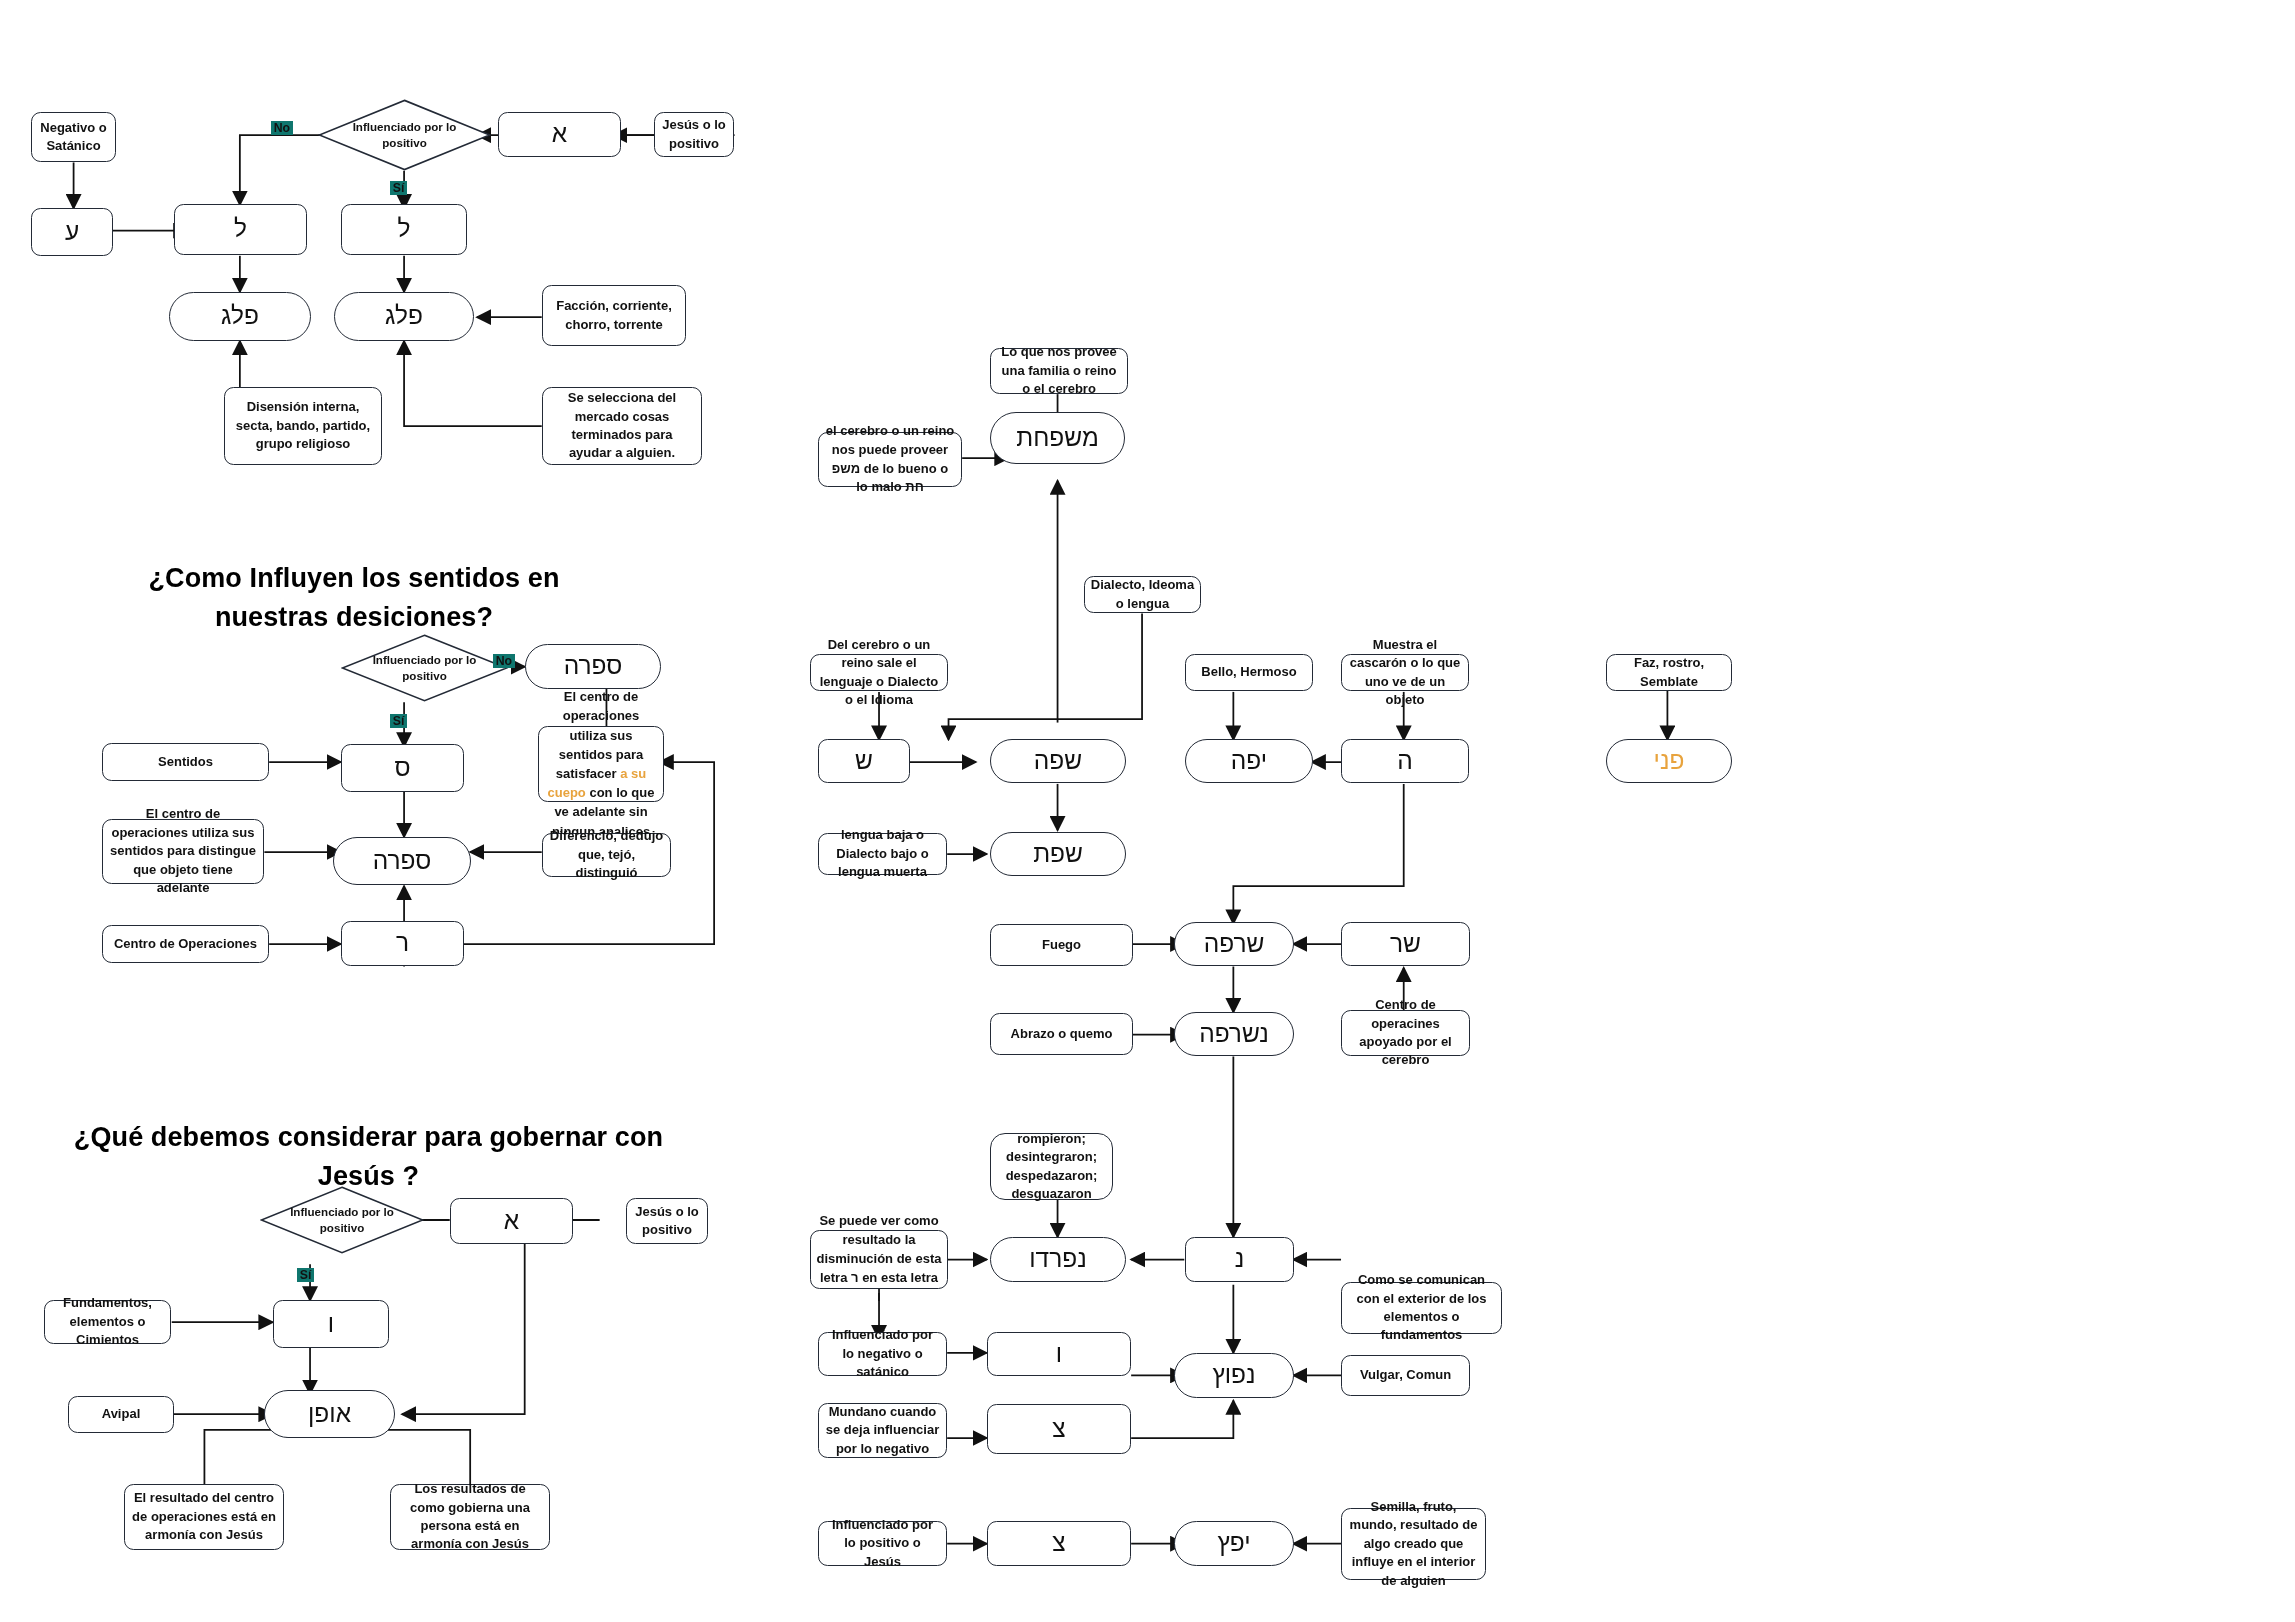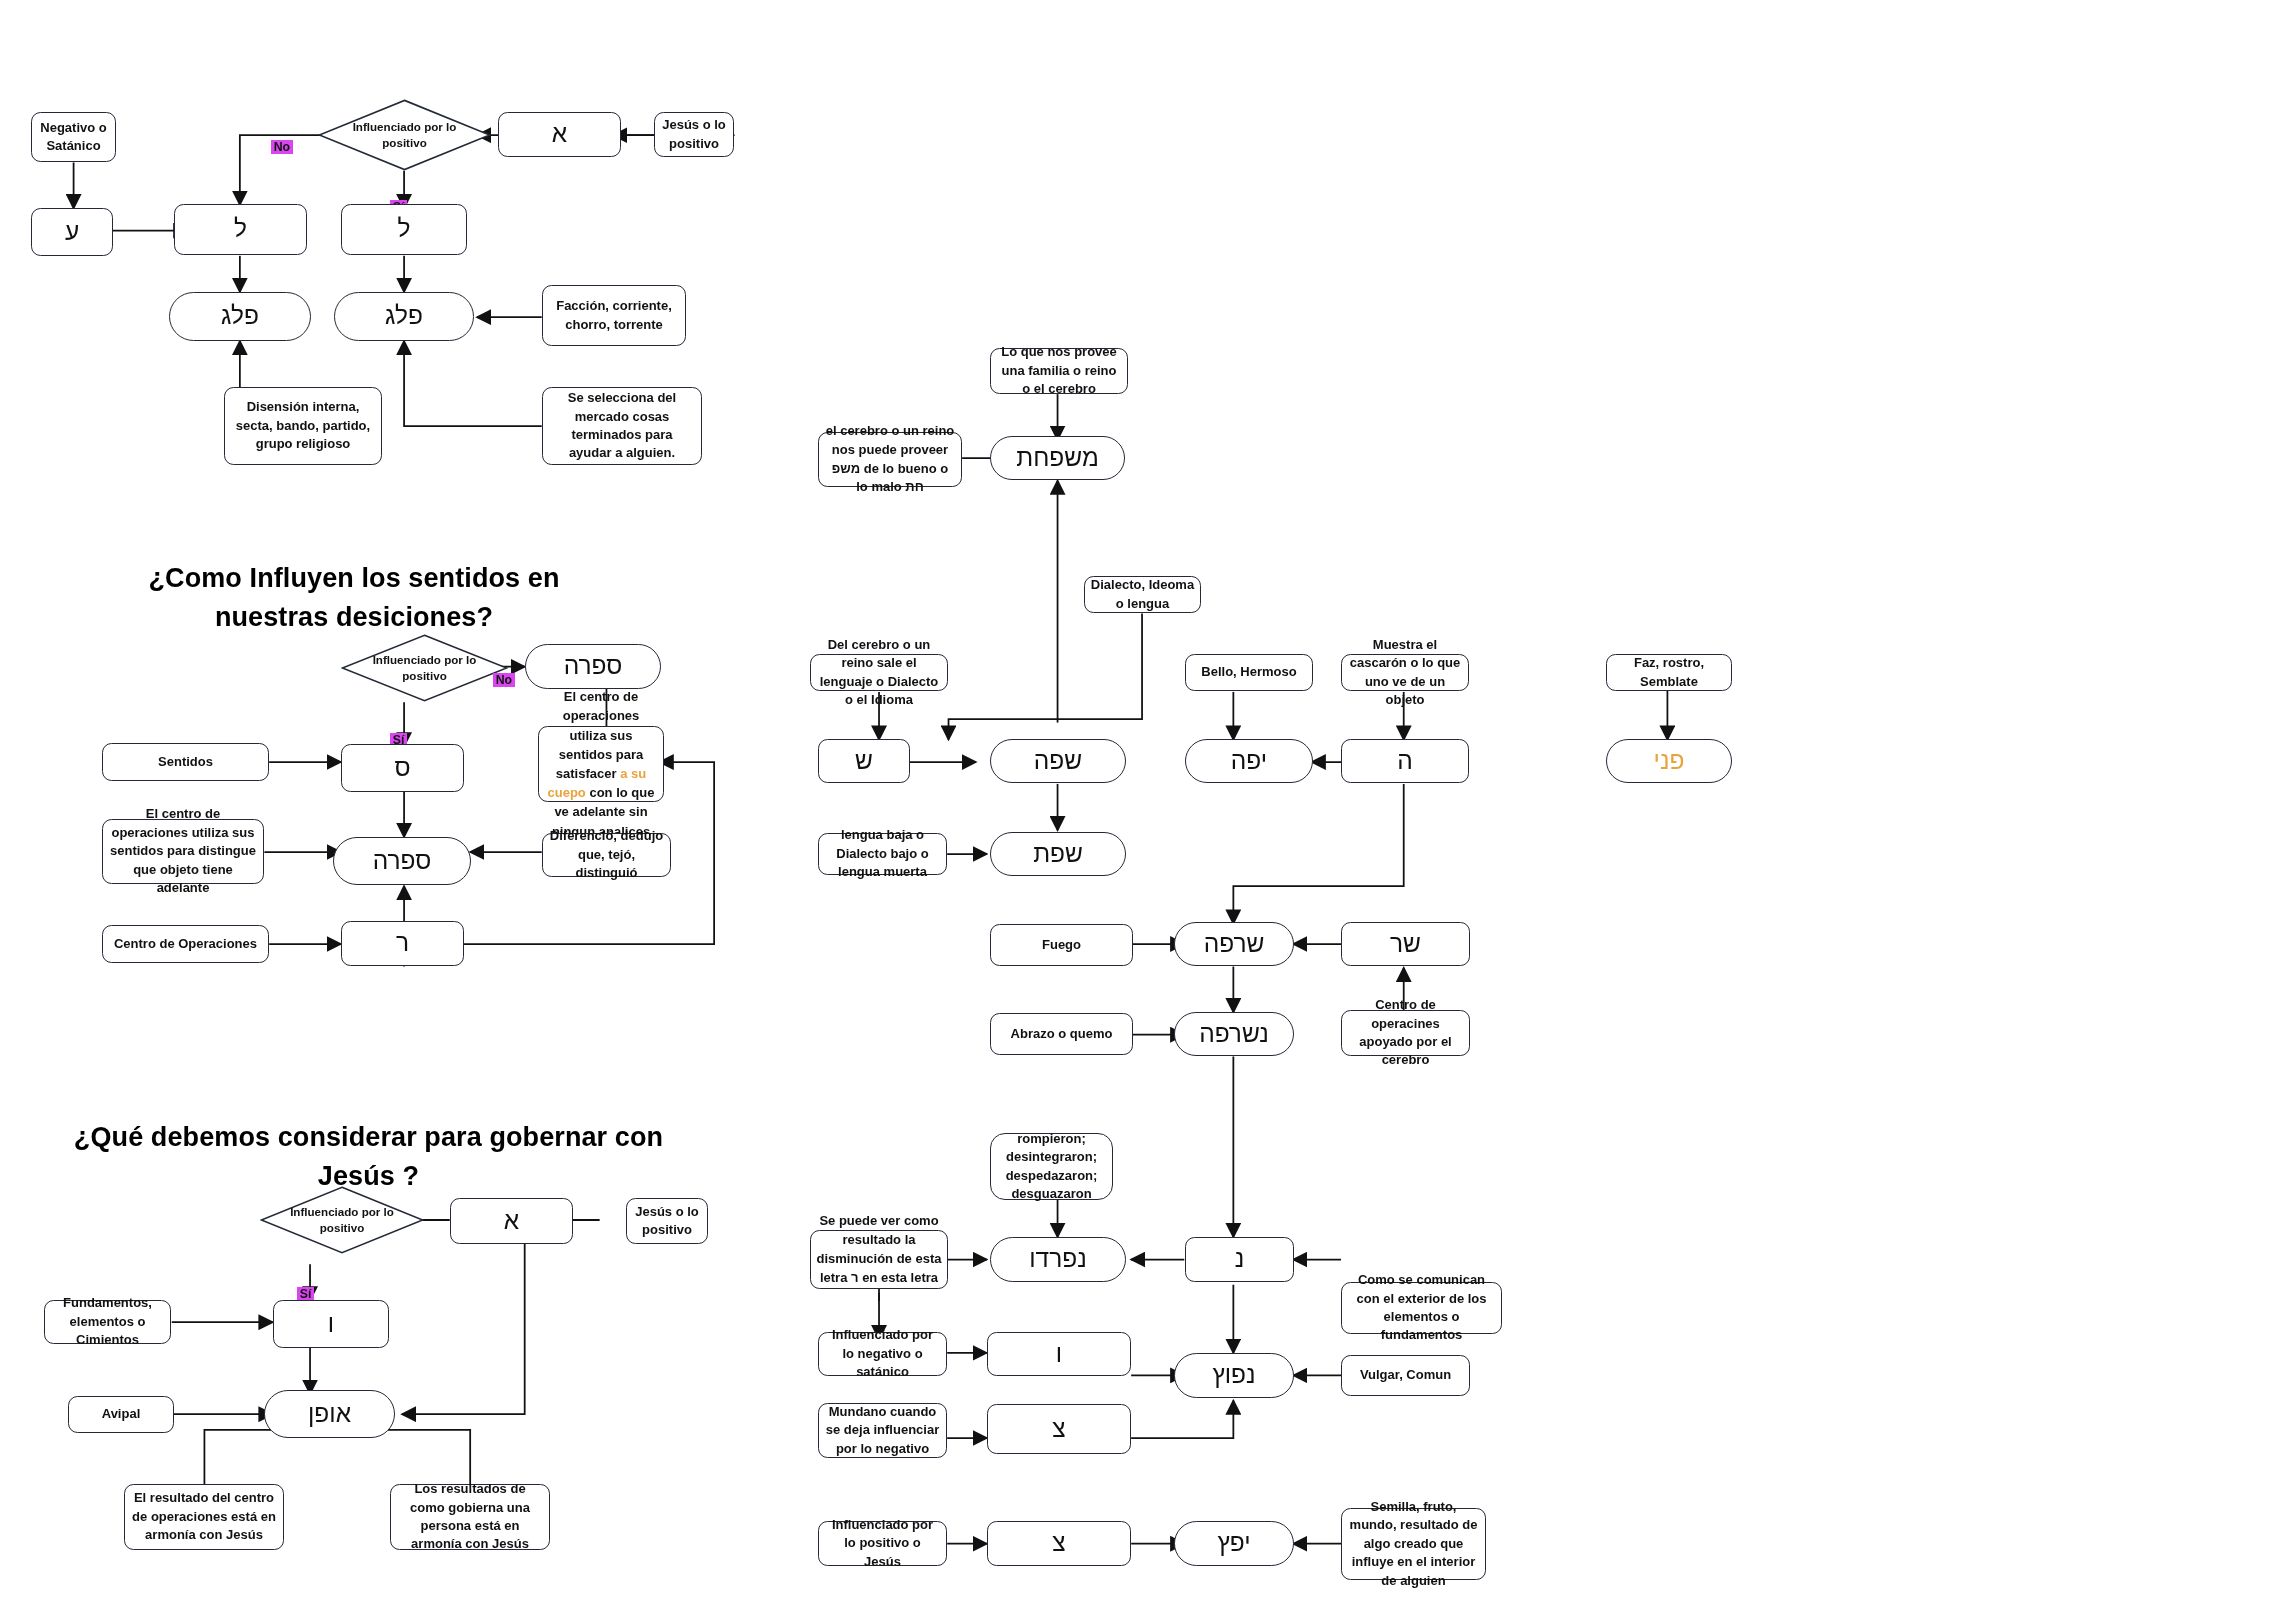--- a/index.html
+++ b/index.html
@@ -31,21 +31,21 @@
   .diamond .dshape{position:absolute;left:0;top:0;width:100%;height:100%;}
   .diamond .dlabel{
     position:absolute;left:0;top:0;width:100%;height:100%;
     display:flex;align-items:center;justify-content:center;text-align:center;
     font-size:11.6px;font-weight:bold;color:#111;line-height:1.35;padding:0 12.3px;
     box-sizing:border-box;
   }
 
   .edgelabel{
     position:absolute;font-size:12.3px;font-weight:bold;color:#111;
-    background:#d946ef;padding:0 2.7px;white-space:nowrap;margin-top:19px;
+    background:#0f766e;padding:0 2.7px;white-space:nowrap;
   }
   .accent{color:#E8A33D;}
 </style>
 </head>
 <body>
 
 <div id="stage">
 
   <svg id="wires" viewBox="0 0 3368 2381">
     <defs>
@@ -205,21 +205,21 @@
   <div class="node rect txt" style="left:390px;top:1484px;width:160px;height:66px;">Los resultados de como gobierna una persona está en armonía con Jesús</div>
 
   <div class="node rect txt" style="left:990px;top:348px;width:138px;height:46px;">Lo que nos provee una familia o reino o el cerebro</div>
 
   <div class="node rect txt" style="left:818px;top:432px;width:144px;height:55px;line-height:1.45;">
     <div>
       <span>el cerebro o un reino nos puede proveer </span><span dir="rtl">משפ</span><span> de lo bueno o lo malo </span><span dir="rtl">חת</span>
     </div>
   </div>
 
-  <div class="node pill heb" style="left:990px;top:436px;width:135px;height:44px;">משפחת</div>
+  <div class="node pill heb" style="left:990px;top:412px;width:135px;height:52px;">משפחת</div>
 
   <div class="node rect txt" style="left:1084px;top:576px;width:117px;height:37px;">Dialecto, Ideoma o lengua</div>
 
   <div class="node rect txt" style="left:810px;top:654px;width:138px;height:37px;">Del cerebro o un reino sale el lenguaje o Dialecto o el Idioma</div>
 
   <div class="node rect heb" style="left:818px;top:739px;width:92px;height:44px;">ש</div>
   <div class="node pill heb" style="left:990px;top:739px;width:136px;height:44px;">שפה</div>
 
   <div class="node rect txt" style="left:1185px;top:654px;width:128px;height:37px;">Bello, Hermoso</div>
   <div class="node pill heb" style="left:1185px;top:739px;width:128px;height:44px;">יפה</div>

